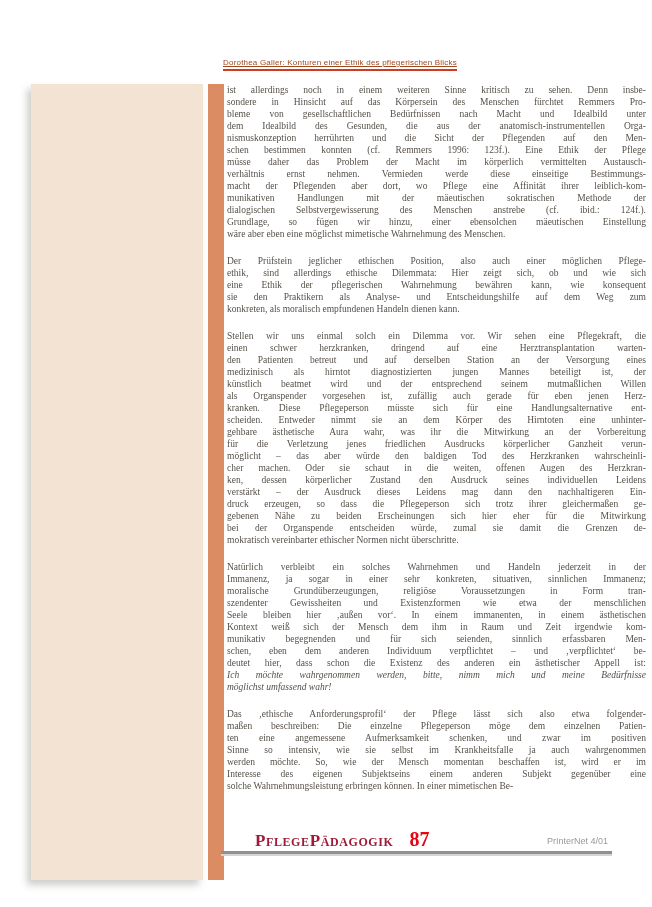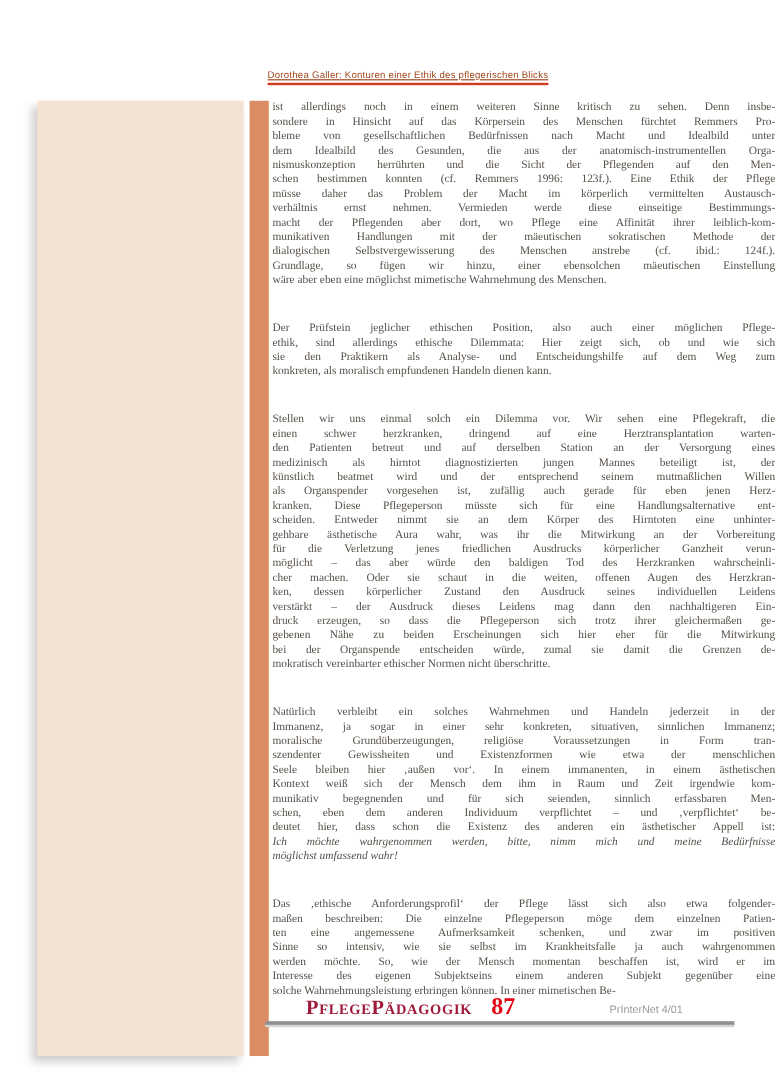--- a/index.html
+++ b/index.html
@@ -13,34 +13,34 @@
         background:var(--accent-strip,#db8c62);}
 
   .running-head{position:absolute;left:223px;top:58px;
         font-size:8px;line-height:10px;letter-spacing:.2px;
         color:var(--header-text,#a0481f);
         border-bottom:2px solid var(--header-underline,#d03b20);
         padding-bottom:1px;text-decoration:underline;}
 
   .body-col{position:absolute;left:227px;top:84px;width:419px;
         color:var(--body-text,#565049);font-size:9.5px;font-family:Liberation Serif, serif;}
-  .para + .para{margin-top:28px;}
+  .para + .para{margin-top:15px;}
   .line{height:12px;line-height:12px;text-align:justify;text-align-last:justify;overflow:hidden;}
   .line.last{text-align-last:left;}
   .line.italic{font-style:italic;}
 
   .footer-wordmark{position:absolute;left:221px;top:828px;
         font-family:"Liberation Serif",serif;font-weight:bold;
         font-variant:small-caps;font-size:17px;line-height:22px;
         letter-spacing:.6px;color:var(--wordmark,#9e1a38);margin-left:34px;}
   .footer-pagenum{font-family:"Liberation Serif",serif;font-weight:bold;
         font-variant:normal;font-size:20px;color:var(--pagenum,#e30613);
         margin-left:16px;letter-spacing:0;}
   .footer-issue{position:absolute;left:508px;top:836px;width:100px;
-        font-size:9px;color:#9a9a9a;}
+        text-align:right;font-size:9px;color:#9a9a9a;}
   .footer-rule{position:absolute;left:221px;top:851px;width:391px;height:3px;
         background:#909090;box-shadow:0 2px 0 #d4d4d4;}
 </style>
 </head>
 <body>
 
 <div class="page">
 
   <div class="margin-panel"></div>
   <div class="accent-strip"></div>
@@ -59,20 +59,21 @@
         <div class="line">verhältnis ernst nehmen. Vermieden werde diese einseitige Bestimmungs-</div>
         <div class="line">macht der Pflegenden aber dort, wo Pflege eine Affinität ihrer leiblich-kom-</div>
         <div class="line">munikativen Handlungen mit der mäeutischen sokratischen Methode der</div>
         <div class="line">dialogischen Selbstvergewisserung des Menschen anstrebe (cf. ibid.: 124f.).</div>
         <div class="line">Grundlage, so fügen wir hinzu, einer ebensolchen mäeutischen Einstellung</div>
         <div class="line last">wäre aber eben eine möglichst mimetische Wahrnehmung des Menschen.</div>
       </div>
       <div class="para">
         <div class="line">Der Prüfstein jeglicher ethischen Position, also auch einer möglichen Pflege-</div>
         <div class="line">ethik, sind allerdings ethische Dilemmata: Hier zeigt sich, ob und wie sich</div>
+        <div class="line">eine Ethik der pflegerischen Wahrnehmung bewähren kann, wie konsequent</div>
         <div class="line">sie den Praktikern als Analyse- und Entscheidungshilfe auf dem Weg zum</div>
         <div class="line last">konkreten, als moralisch empfundenen Handeln dienen kann.</div>
       </div>
       <div class="para">
         <div class="line">Stellen wir uns einmal solch ein Dilemma vor. Wir sehen eine Pflegekraft, die</div>
         <div class="line">einen schwer herzkranken, dringend auf eine Herztransplantation warten-</div>
         <div class="line">den Patienten betreut und auf derselben Station an der Versorgung eines</div>
         <div class="line">medizinisch als hirntot diagnostizierten jungen Mannes beteiligt ist, der</div>
         <div class="line">künstlich beatmet wird und der entsprechend seinem mutmaßlichen Willen</div>
         <div class="line">als Organspender vorgesehen ist, zufällig auch gerade für eben jenen Herz-</div>

